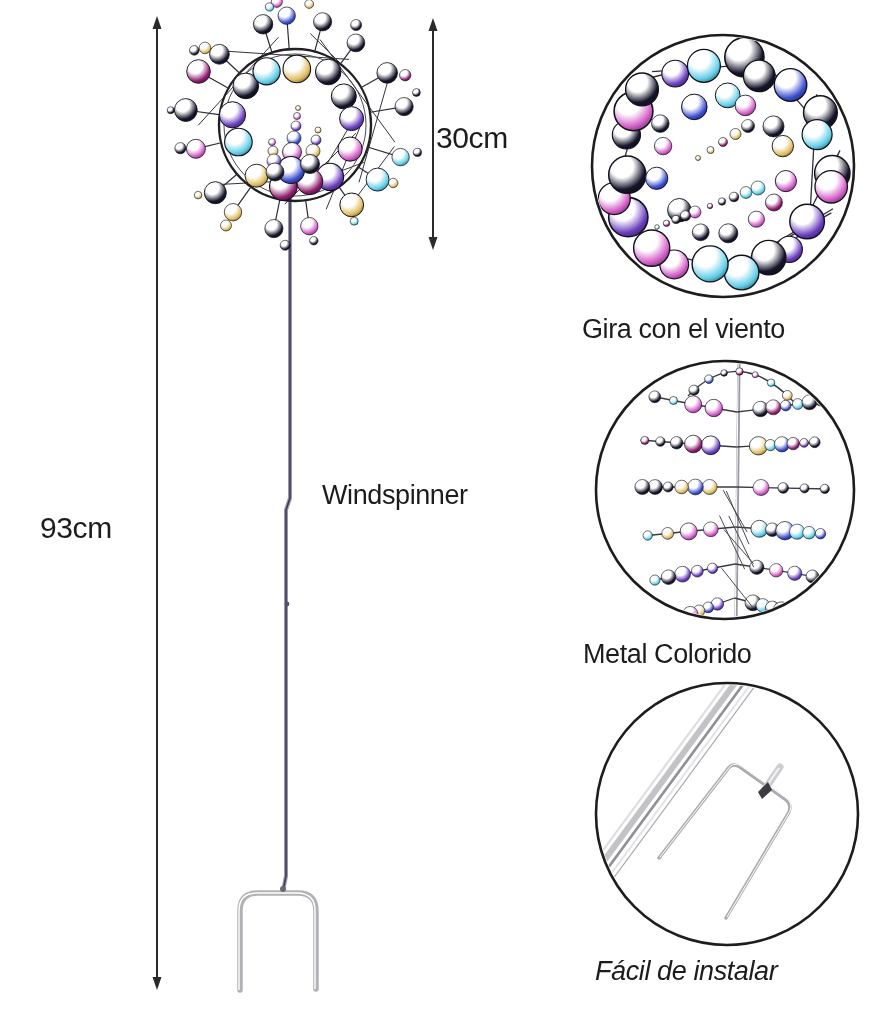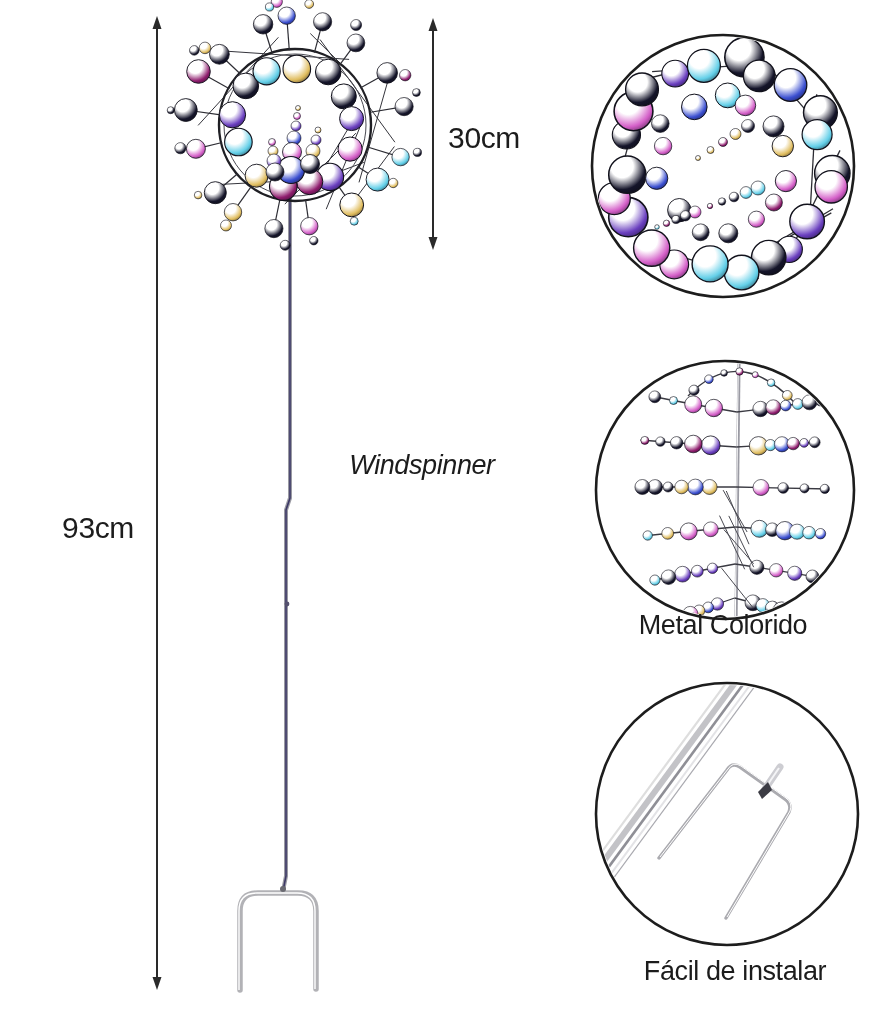--- a/index.html
+++ b/index.html
@@ -1,29 +1,29 @@
 <!DOCTYPE html>
 <html><head>
 <meta charset="utf-8">
 <style>
   html,body{margin:0;padding:0;background:#ffffff;}
   .scene{
     position:relative;width:881px;height:1024px;background:#ffffff;
     overflow:hidden;font-family:"Liberation Sans",sans-serif;color:#1c1c1c;
   }
   .scene svg{position:absolute;left:0;top:0;}
-  .txt{position:absolute;text-align:center;letter-spacing:-0.4px;white-space:nowrap;}
+  .txt{position:absolute;text-align:left;letter-spacing:-0.4px;white-space:nowrap;}
   .dim{font-size:30px;}
-  #label93{left:50px;top:511px;width:96px;}
+  #label93{left:40px;top:511px;width:96px;}
   #label30{left:436px;top:121px;width:96px;}
-  #title{left:322px;top:449px;width:200px;font-size:27px;line-height:33px;white-space:normal;font-style:italic;}
+  #title{left:322px;top:479px;width:200px;font-size:27px;line-height:33px;white-space:normal;}
   .caption{font-size:27px;}
   #cap-wind{left:582px;top:314px;width:280px;}
-  #cap-metal{left:583px;top:610px;width:280px;}
-  #cap-install{left:595px;top:956px;width:280px;}
+  #cap-metal{left:583px;top:639px;width:280px;}
+  #cap-install{left:595px;top:956px;width:280px;font-style:italic;}
 </style>
 </head>
 <body>
 
 <div class="scene">
 
   <svg id="art" width="881" height="1024" viewBox="0 0 881 1024">
       <defs>
         <radialGradient id="ir0" cx="0.36" cy="0.28" r="1">
           <stop offset="0" stop-color="#ffffff"></stop>
@@ -365,17 +365,18 @@
     </svg>
 
   <div class="txt dim" id="label93">93cm</div>
 
   <div class="txt dim" id="label30">30cm</div>
 
   <div class="txt" id="title">
     <div>Windspinner</div>
   </div>
 
+  <div class="txt caption" id="cap-wind">Gira con el viento</div>
 
   <div class="txt caption" id="cap-metal">Metal Colorido</div>
 
   <div class="txt caption" id="cap-install">Fácil de instalar</div>
 </div>
 
 </body></html>

